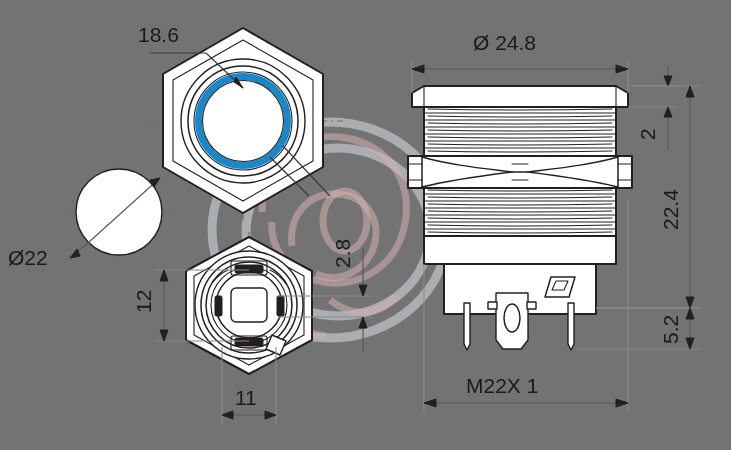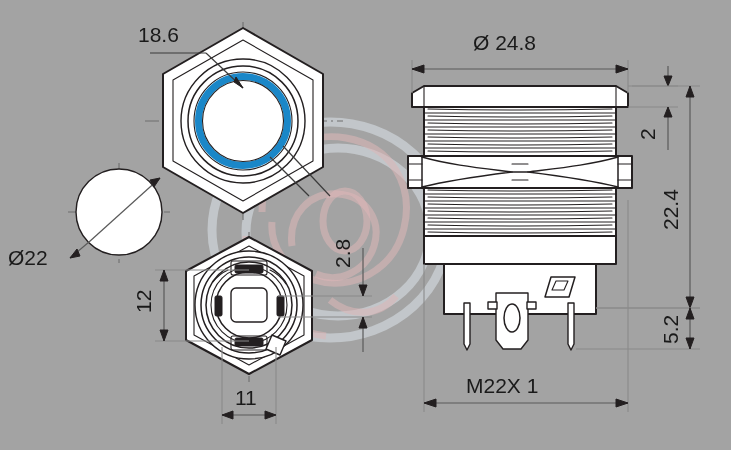--- a/index.html
+++ b/index.html
@@ -11,21 +11,21 @@
   body {
     width: 731px;
     height: 450px;
     overflow: hidden;
     font-family: "Liberation Sans", sans-serif;
   }
   #drawing-root {
     position: relative;
     width: 731px;
     height: 450px;
-    background: #a3a3a3;
+    background: #737373;
   }
   svg.sheet {
     display: block;
     width: 731px;
     height: 450px;
   }
   .dim-text {
     font-family: "Liberation Sans", sans-serif;
     font-size: 21px;
     fill: #1a1a1a;

